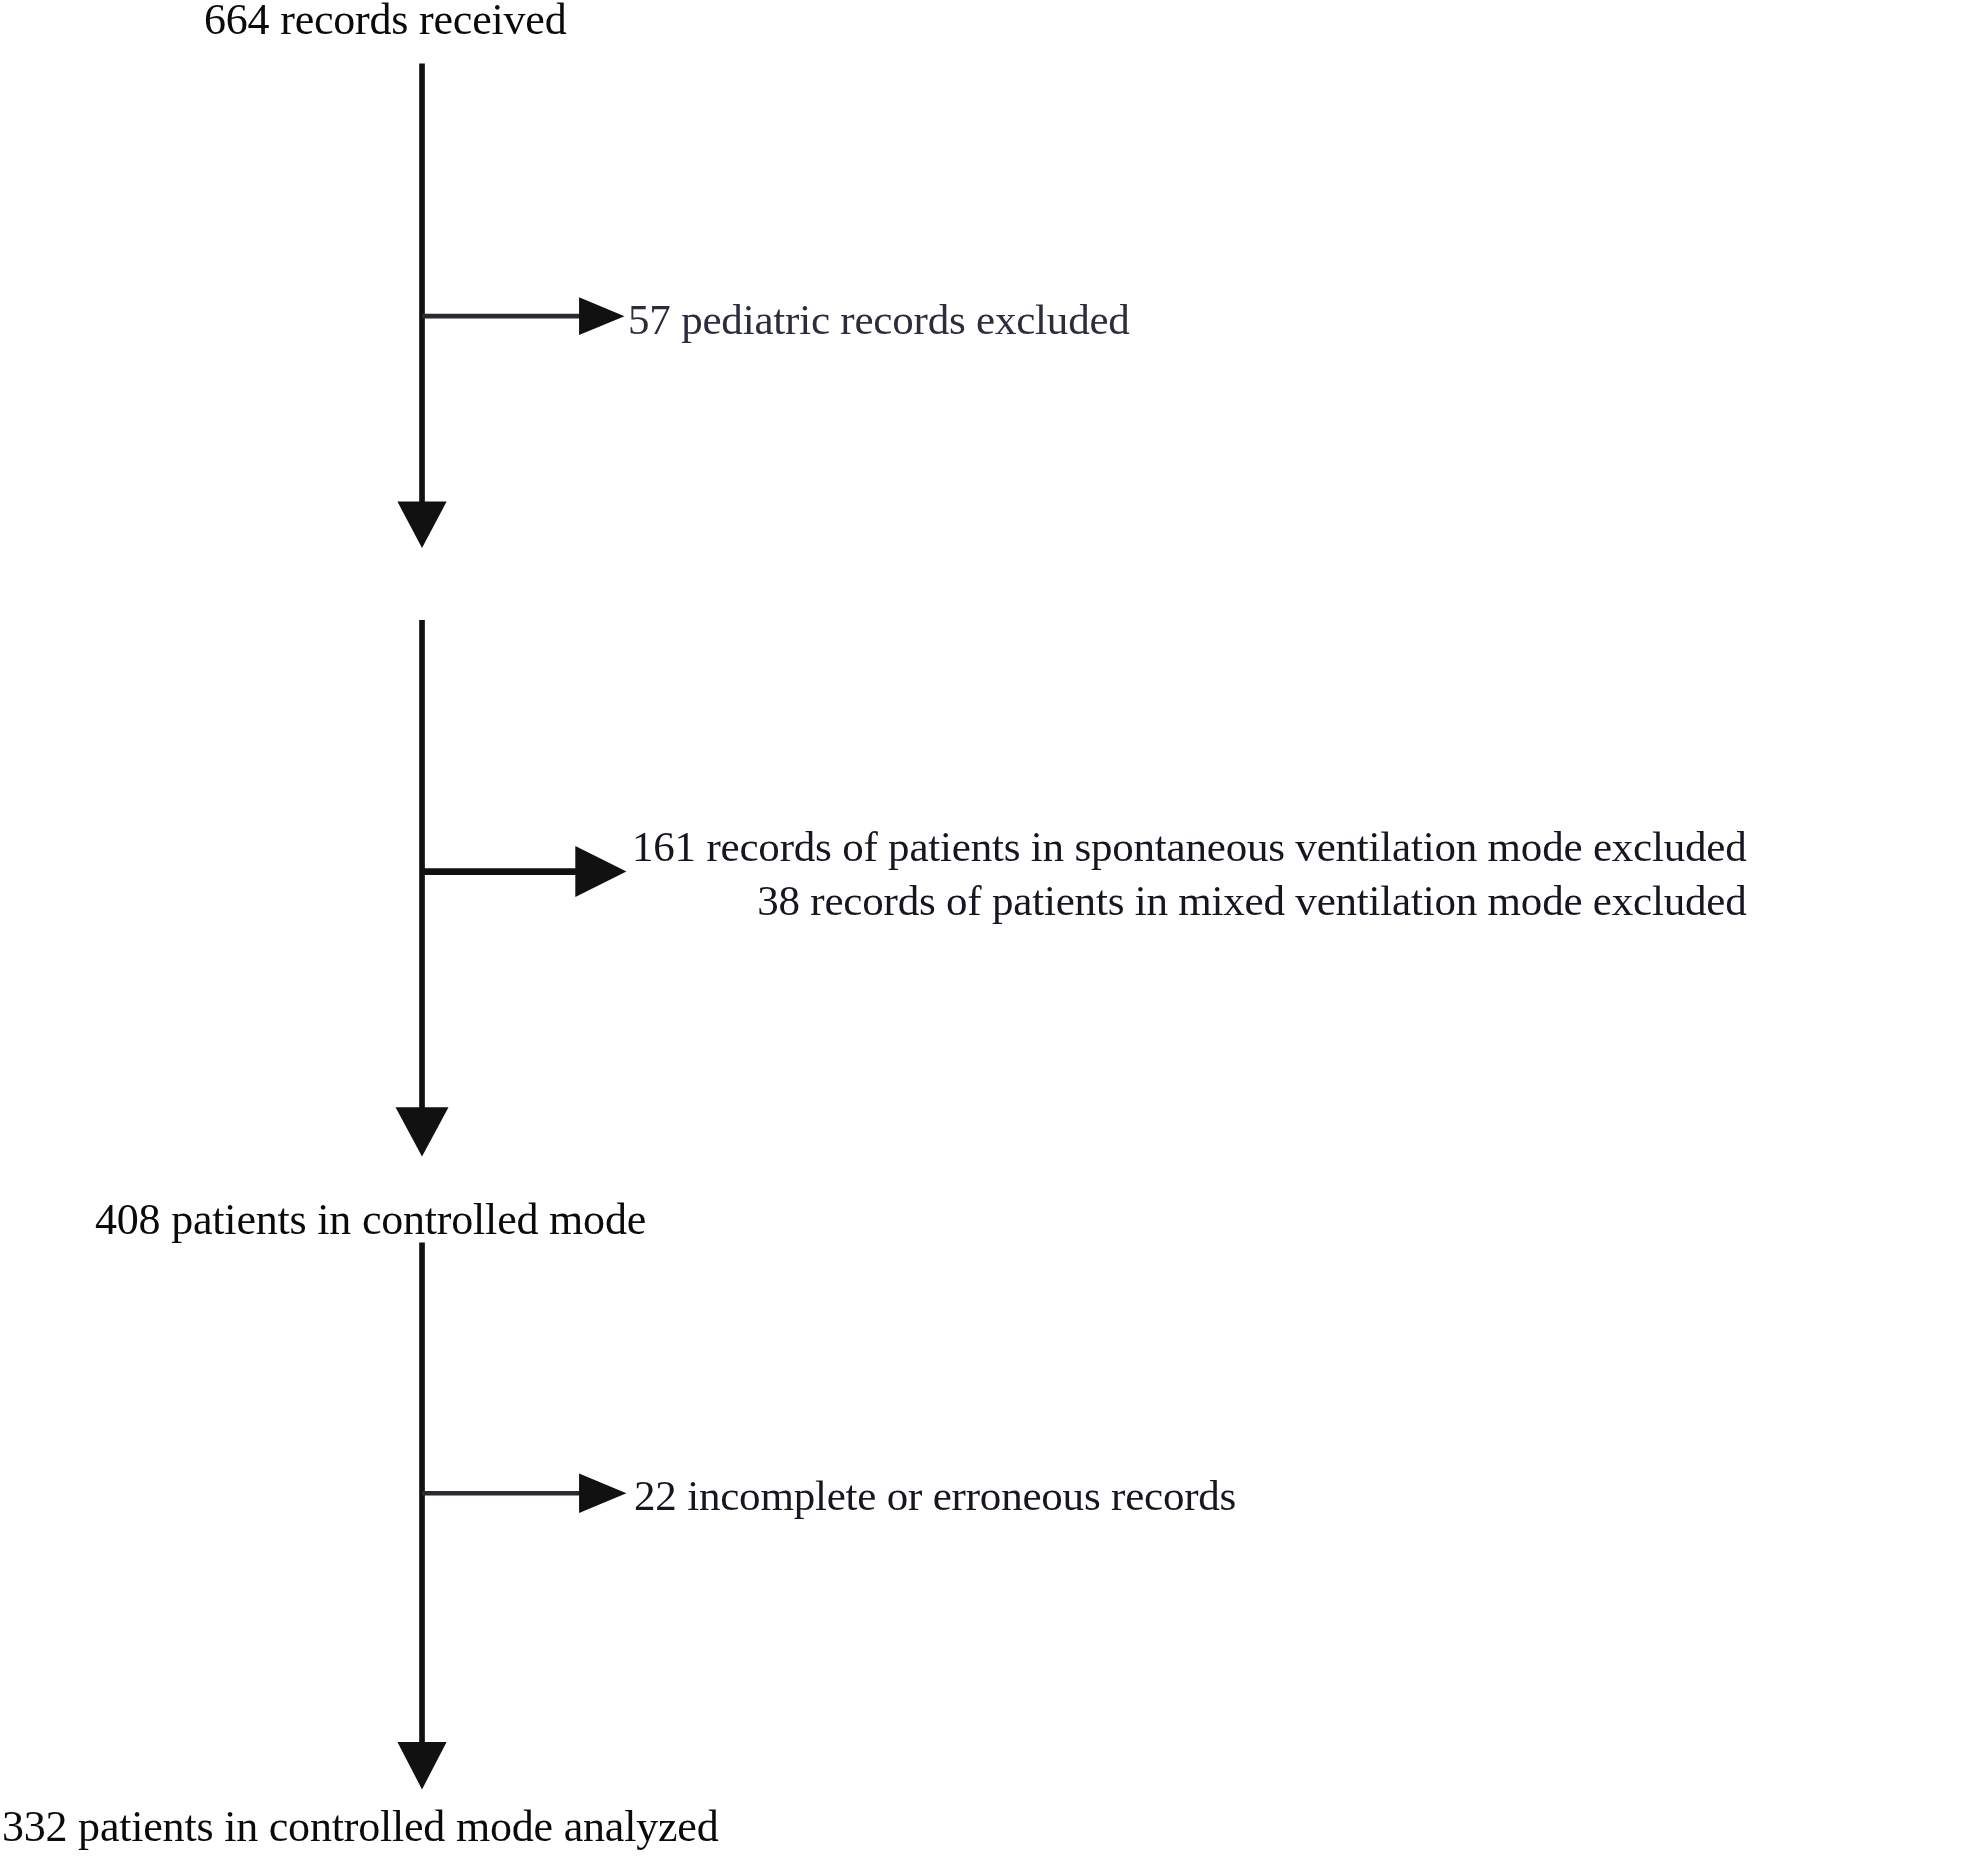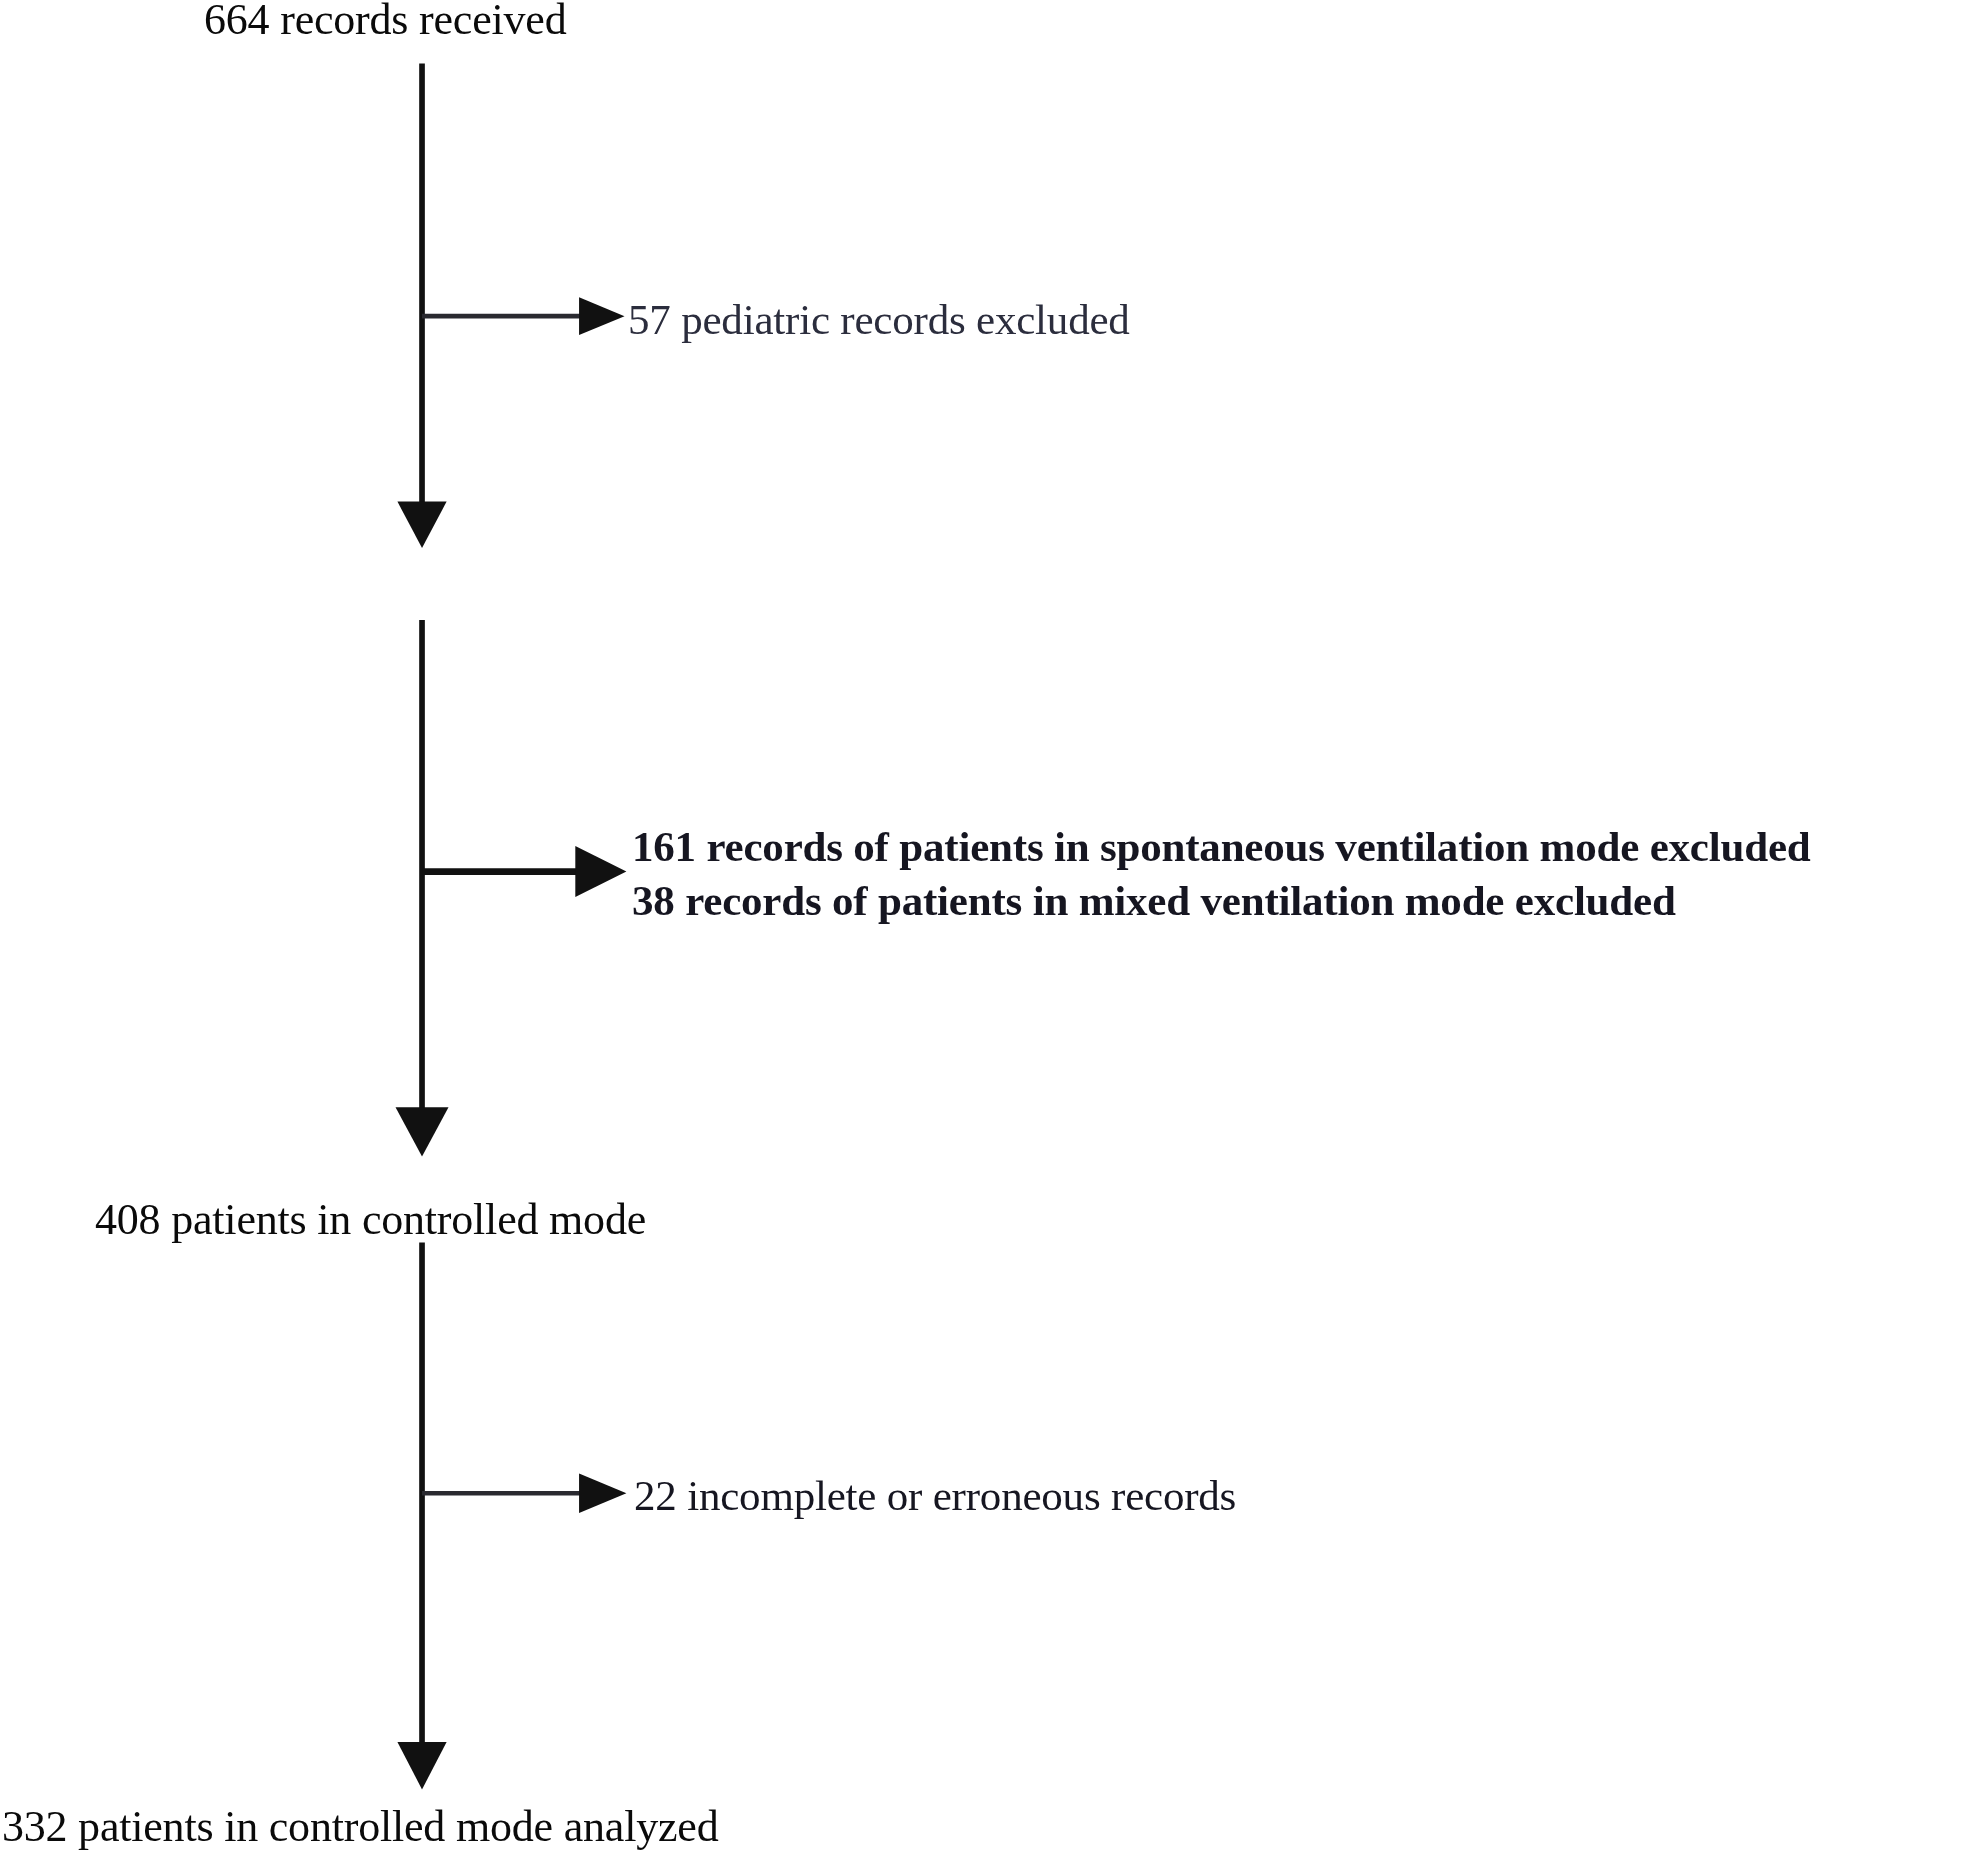--- a/index.html
+++ b/index.html
@@ -31,21 +31,21 @@
     font-size: 43px;
     line-height: 1.26;
     white-space: nowrap;
     letter-spacing: -0.2px;
   }
   .branch-label.tinted {
     color: #2b2d3d;
   }
   .branch-label .line2 {
     display: block;
-    text-align: left;
+    text-align: right;
   }
   .branch-label .line1 {
     display: block;
     text-align: center;
   }
   svg.connectors {
     position: absolute;
     left: 0;
     top: 0;
     width: 1971px;
@@ -94,21 +94,21 @@
       <line x1="446" y1="1578" x2="620" y2="1578" stroke="#2a2a30" stroke-width="5"></line>
       <polygon points="612,1557 662,1578 612,1599" fill="#111111"></polygon>
     </g>
   </svg>
 
   <div class="node-label" style="left:204px; top:-3.8px;">664 records received</div>
 
   <div class="branch-label tinted" style="left:628px; top:293px;">57 pediatric records excluded</div>
 
 
-  <div class="branch-label" style="left:632px; top:820px;font-weight:bold;">
+  <div class="branch-label" style="left:632px; top:820px;">
     <span class="line1">161 records of patients in spontaneous ventilation mode excluded</span>
     <span class="line2">38 records of patients in mixed ventilation mode excluded</span>
   </div>
 
   <div class="node-label" style="left:95px; top:1196px;">408 patients in controlled mode</div>
 
   <div class="branch-label" style="left:634px; top:1469px;">22 incomplete or erroneous records</div>
 
   <div class="node-label" style="left:1.9px; top:1803px;">332 patients in controlled mode analyzed</div>
 

